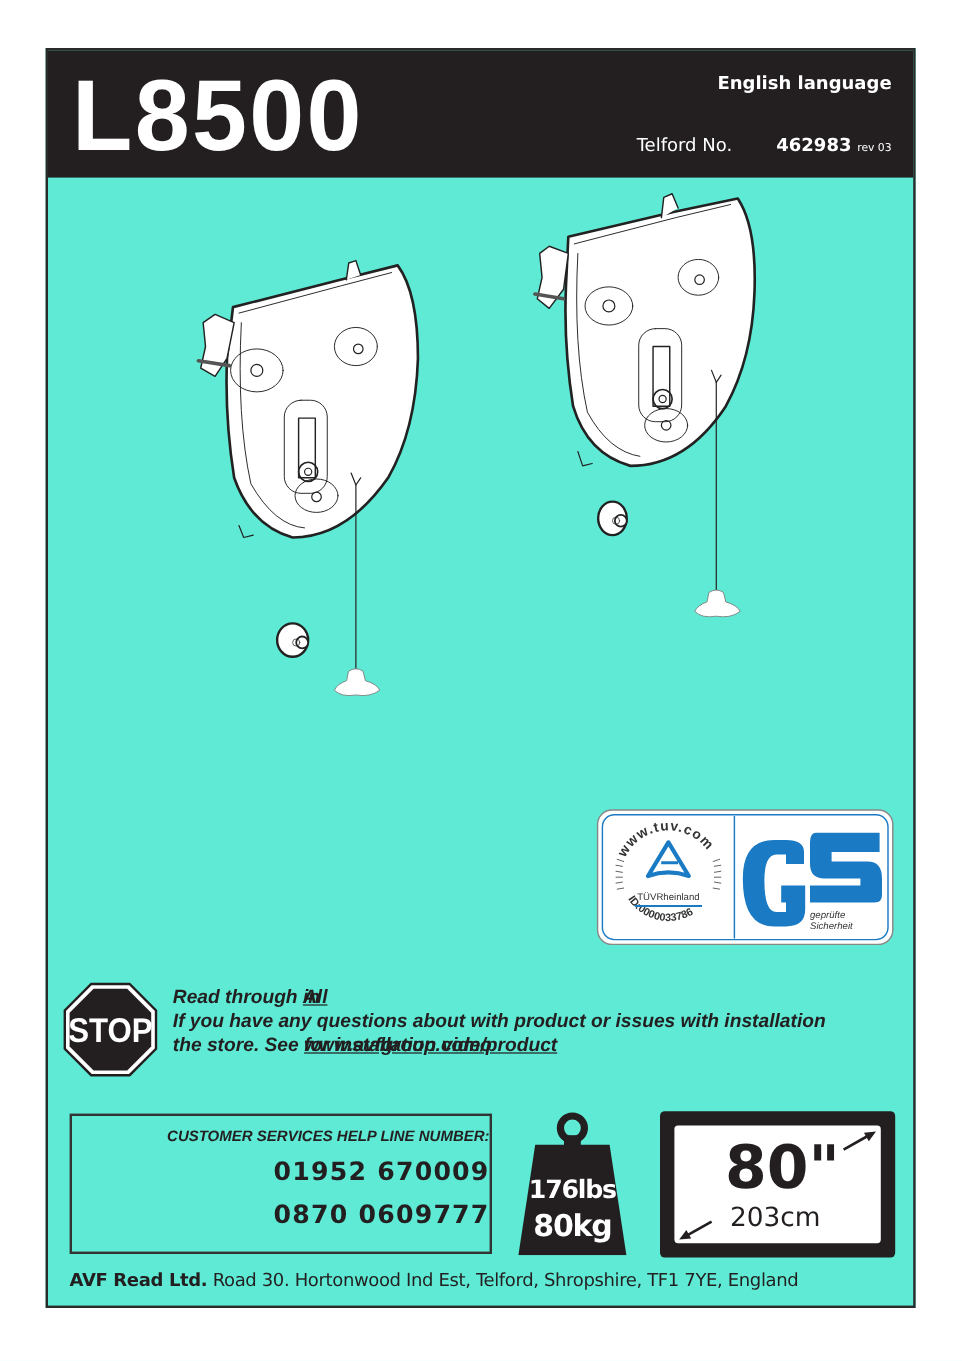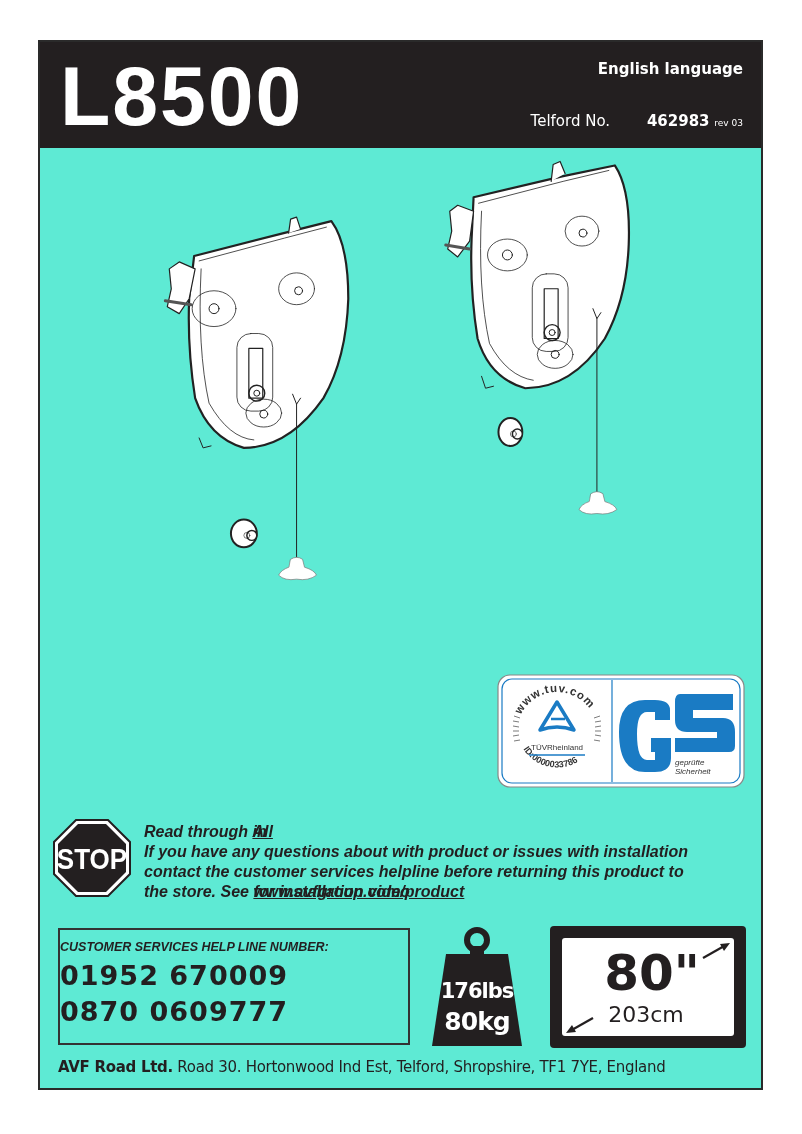--- a/index.html
+++ b/index.html
@@ -12,23 +12,23 @@
     .leaflet b { font-weight: bold; margin-left: 32px; }
     .leaflet .rev { font-size: 9px; }
     .illus { position: absolute; left: 0; top: 106px; width: 100%; }
     svg { display: block; }
     .tuv { position: absolute; left: 455px; top: 630px; }
     .stop-row { position: absolute; left: 12px; top: 776px; width: 700px; height: 90px; }
     .stop-sign { position: absolute; left: 0; top: 0; }
     .stop-text { position: absolute; left: 92px; top: 4px; font-family: "Liberation Sans", sans-serif; font-style: italic; font-weight: bold; font-size: 16px; line-height: 20px; color: #231f20; width: 610px; }
     .overlap { position: relative; display: inline-block; text-decoration: underline; }
     .overlap .ov { position: absolute; left: 0; top: 0; white-space: nowrap; }
-    .helpbox { position: absolute; left: 18px; top: 886px; width: 352px; height: 117px; border: 2px solid #333; box-sizing: border-box; text-align: left; }
+    .helpbox { position: absolute; left: 18px; top: 886px; width: 352px; height: 117px; border: 2px solid #333; box-sizing: border-box; text-align: right; }
     .help-label { margin-top: 10px; font-family: "Liberation Sans", sans-serif; font-style: italic; font-weight: bold; font-size: 12.5px; color: #231f20; }
-    .phone { font-family: "DejaVu Sans", sans-serif; font-weight: bold; font-size: 27px; line-height: 36px; color: #231f20; letter-spacing: 1px; }
+    .phone { font-family: "DejaVu Sans", sans-serif; font-weight: bold; font-size: 21px; line-height: 36px; color: #231f20; letter-spacing: 1px; }
     .weight { position: absolute; left: 384px; top: 884px; }
     .screen { position: absolute; left: 508px; top: 882px; }
     .footer { position: absolute; left: 18px; top: 1016px; font-family: "DejaVu Sans", sans-serif; font-size: 15px; color: #231f20; white-space: nowrap; letter-spacing: -0.3px; }
     .footer b { font-weight: bold; }
   </style>
 </head>
 <body>
 
 <div class="page">
 
@@ -144,21 +144,20 @@
 
   <div class="stop-row">
     <svg class="stop-sign" width="80" height="80" viewBox="0 0 80 80">
       <polygon points="24,2 56,2 78,24 78,56 56,78 24,78 2,56 2,24" fill="#fff" stroke="#231f20" stroke-width="2"></polygon>
       <polygon points="26,6 54,6 74,26 74,54 54,74 26,74 6,54 6,26" fill="#231f20"></polygon>
       <text x="40" y="50" text-anchor="middle" font-family="Liberation Sans, sans-serif" font-weight="bold" font-size="26" fill="#fff" transform="scale(1,1.1) translate(0,-4)">STOP</text>
     </svg>
     <div class="stop-text">
       <div><span>Read through </span><span class="overlap"><span>All</span><span class="ov">in</span></span></div>
       <div>If you have any questions about with product or issues with installation</div>
-      <div>contact the customer services helpline before returning this product to</div>
       <div><span>the store. See </span><span class="overlap"><span>www.avfgroup.com/product</span><span class="ov">for installation video</span></span></div>
     </div>
   </div>
 
   <div class="helpbox">
     <div class="help-label">CUSTOMER SERVICES HELP LINE NUMBER:</div>
     <div class="phone" style="margin-top:4px;">01952 670009</div>
     <div class="phone">0870 0609777</div>
   </div>
 
@@ -177,16 +176,16 @@
     <text x="98" y="98" text-anchor="middle" font-family="DejaVu Sans, sans-serif" font-size="22" fill="#231f20">203cm</text>
     <g stroke="#231f20" stroke-width="2.2" fill="#231f20">
       <line x1="155" y1="34" x2="178" y2="21"></line>
       <polygon points="182,19 172,20 176,27" stroke="none"></polygon>
       <line x1="45" y1="94" x2="22" y2="107"></line>
       <polygon points="18,109 28,108 24,101" stroke="none"></polygon>
     </g>
   </svg>
 
   <div class="footer">
-    <b>AVF Road Ltd.</b>
+    <b>AVF Read Ltd.</b>
     <span>Road 30. Hortonwood Ind Est, Telford, Shropshire, TF1 7YE, England</span>
   </div>
 </div>
 
 </body></html>

